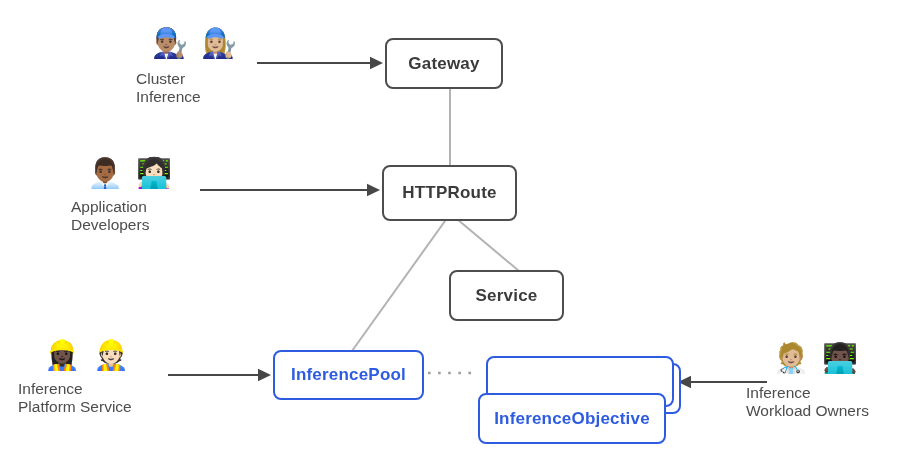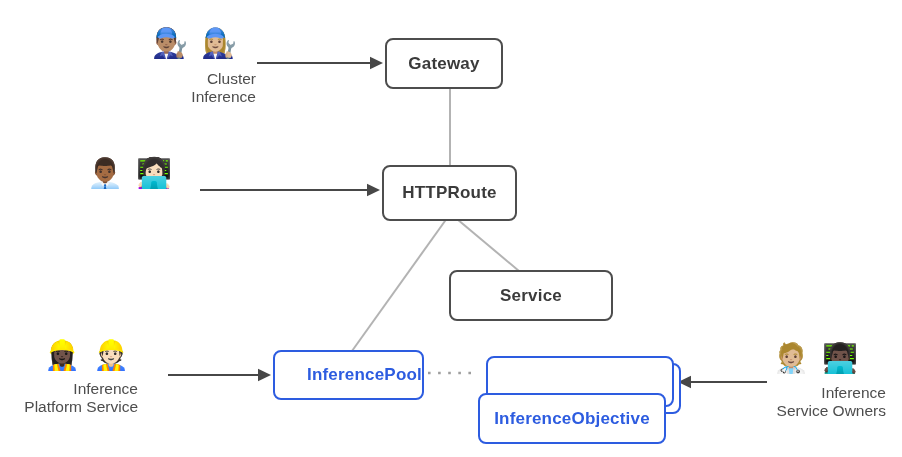--- a/index.html
+++ b/index.html
@@ -37,22 +37,22 @@
     border-radius:8px;
     font-size:17px;font-weight:bold;color:var(--node-text);
     letter-spacing:.2px;
   }
   .node.blue{
     border:2.5px solid var(--accent-blue);
     color:var(--accent-blue);
   }
   .n-gateway{left:385px;top:38px;width:118px;height:51px;align-items:center;}
   .n-httproute{left:382px;top:165px;width:135px;height:56px;}
-  .n-service{left:449px;top:270px;width:164px;height:51px;}
-  .n-infpool{left:273px;top:350px;width:151px;height:50px;justify-content:flex-end;}
+  .n-service{left:449px;top:270px;width:115px;height:51px;}
+  .n-infpool{left:273px;top:350px;width:151px;height:50px;}
   .n-infobj{left:478px;top:349px;width:188px;height:51px;margin-top:44px;}
   .stack-shadow{
     position:absolute;z-index:2;
     background:#ffffff;
     border:2.5px solid var(--accent-blue);
     border-radius:8px;
     width:188px;height:51px;
   }
   .stack-shadow.s1{left:486px;top:356px;}
   .stack-shadow.s2{left:493px;top:363px;}
@@ -60,21 +60,21 @@
   .persona-emojis{
     position:absolute;z-index:2;
     text-align:center;
     font-size:29px;line-height:38px;
     font-family:"DejaVu Sans","Liberation Sans",sans-serif;
     white-space:nowrap;
     letter-spacing:2px;
   }
   .persona-label{
     position:absolute;z-index:2;
-    text-align:right;
+    text-align:left;
     font-size:15.5px;line-height:17.5px;
     color:var(--persona-text);
     white-space:nowrap;
   }
   .e-cluster{left:136px;top:24px;width:120px;}
   .l-cluster{left:136px;top:70px;width:120px;}
   .e-appdev{left:71px;top:154px;width:120px;}
   .l-appdev{left:71px;top:198px;width:120px;}
   .e-platform{left:28px;top:336px;width:120px;}
   .l-platform{left:18px;top:380px;width:120px;}
@@ -114,31 +114,35 @@
     </g>
   </svg>
 
   <div class="persona-emojis e-cluster">👨🏽‍🔧 👩🏼‍🔧</div>
   <div class="persona-label l-cluster">
     <div>Cluster</div>
     <div>Inference</div>
   </div>
 
   <div class="persona-emojis e-appdev">👨🏾‍💼 👩🏻‍💻</div>
+  <div class="persona-label l-appdev">
+    <div>Application</div>
+    <div>Developers</div>
+  </div>
 
   <div class="persona-emojis e-platform">👷🏿‍♀️ 👷🏻</div>
   <div class="persona-label l-platform">
     <div>Inference</div>
     <div>Platform Service</div>
   </div>
 
   <div class="persona-emojis e-workload">🧑🏼‍⚕️ 👨🏿‍💻</div>
   <div class="persona-label l-workload">
     <div>Inference</div>
-    <div>Service Owners</div>
+    <div>Workload Owners</div>
   </div>
 
   <div class="node n-gateway">
     <span>Gateway</span>
   </div>
 
   <div class="node n-httproute">
     <span>HTTPRoute</span>
   </div>
 

